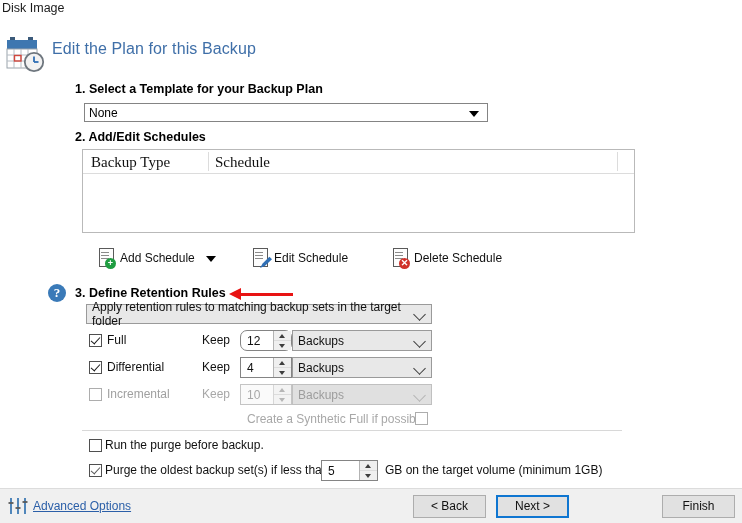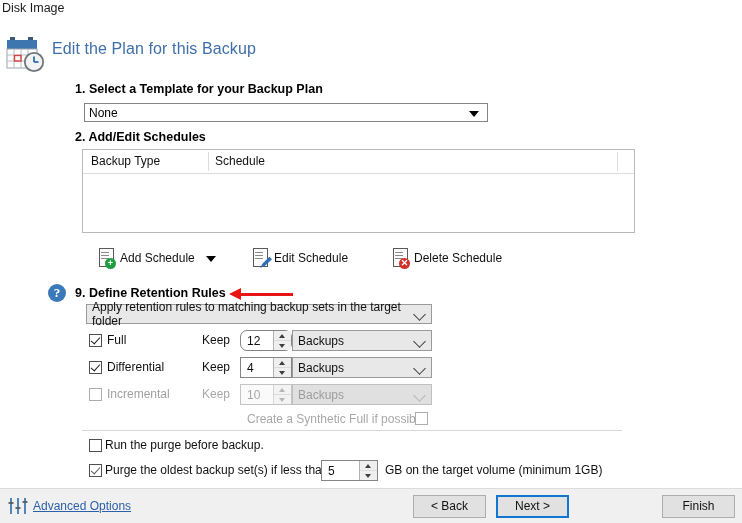--- a/index.html
+++ b/index.html
@@ -116,22 +116,23 @@
     background: #ffffff;
   }
   .grid-head {
     position: relative;
     height: 23px;
     border-bottom: 1px solid #dcdcdc;
   }
   .grid-head .col {
     position: absolute;
     top: 4px;
-    font-size: 12px;
+    font-size: 15px;
     color: #111;
+    font-family: Liberation Serif, serif;
   }
   .grid-head .sep {
     position: absolute;
     top: 2px;
     height: 19px;
     width: 1px;
     background: #dcdcdc;
   }
 
   
@@ -385,21 +386,21 @@
     <span class="ln" style="top:7px;"></span>
     <span class="ln" style="top:10px;"></span>
     <span class="badge red">
         <span class="glyph">✕</span>
       </span>
   </span>
   <span>Delete Schedule</span>
 </div>
 
 <div class="help-icon">?</div>
-<div class="step-label" style="left:75px; top:286px;">9. Define Retention Rules</div>
+<div class="step-label" style="left:75px; top:286px;">3. Define Retention Rules</div>
 
 <div class="annot-arrow">
   <span class="head"></span>
   <span class="shaft"></span>
 </div>
 
 <div class="combo-flat" style="left:86px; top:304px; width:346px; height:20px;">
   <span>Apply retention rules to matching backup sets in the target folder</span>
   <span class="chev"></span>
 </div>

